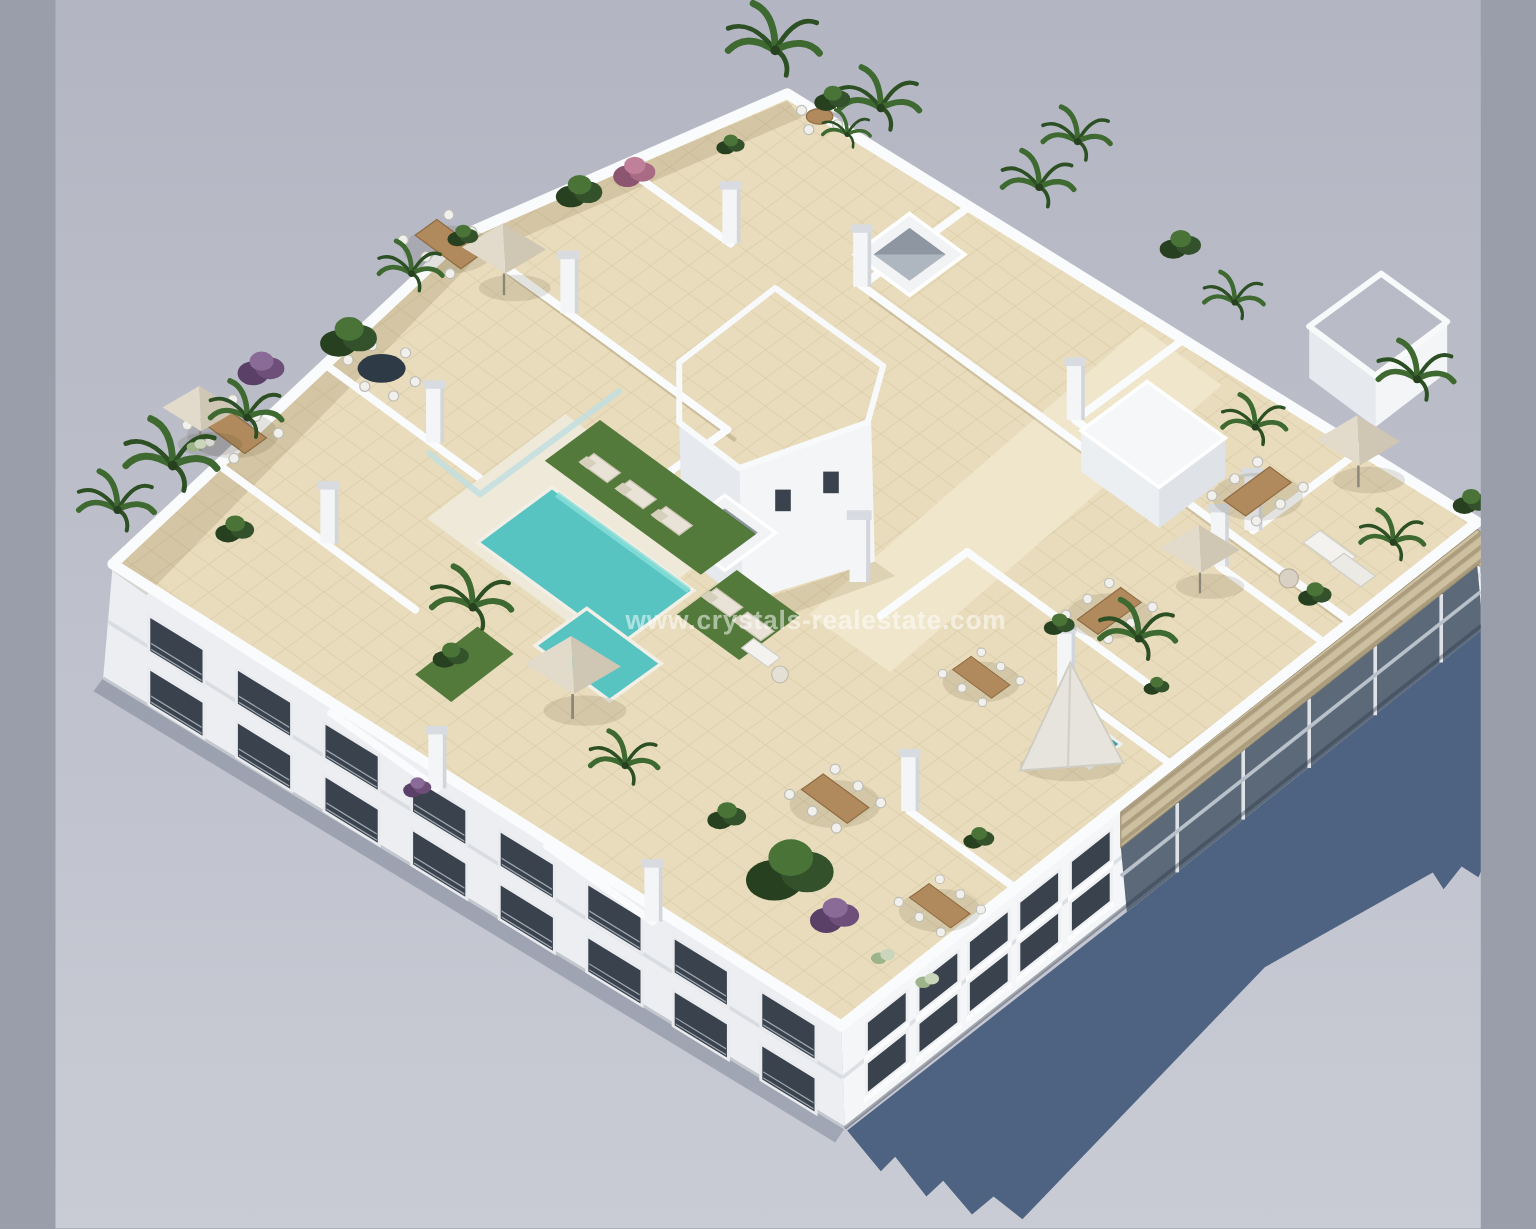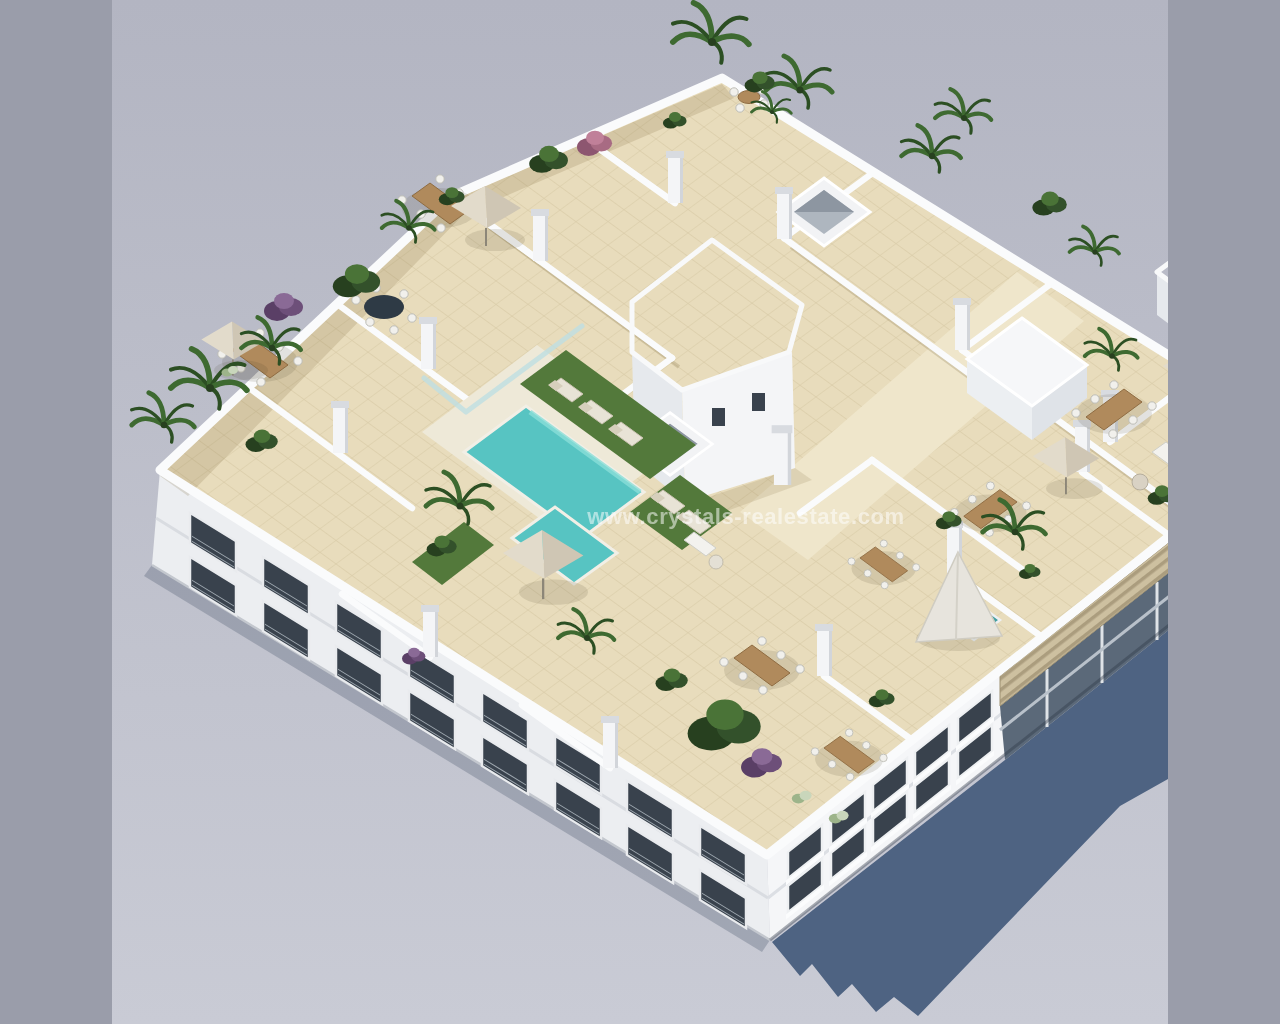--- a/index.html
+++ b/index.html
@@ -1,16 +1,16 @@
 <!DOCTYPE html>
 <html><head>
 <meta charset="utf-8">
 <style>
   html,body{margin:0;padding:0;background:#9a9daa;}
-  .stage{width:1056px;height:1024px;margin:0 auto;position:relative;overflow:hidden;
+  .stage{width:1188px;height:1024px;margin:0 auto;position:relative;overflow:hidden;
          font-family:"Liberation Sans", sans-serif;}
   svg{display:block;}
   .p1{fill:#33512b}.p2{fill:#27401f}.p3{fill:#4a7337}
   .pp1{fill:#6d4f79}.pp2{fill:#5a3f66}.pp3{fill:#8a6a96}
   .pk1{fill:#a86b83}.pk2{fill:#8d5670}.pk3{fill:#c08099}
   .pw1{fill:#9db48a}.pw2{fill:#c9d6bb}
   .frond{fill:none;stroke:#3e6a31;stroke-width:5;stroke-linecap:round}
   .frond2{fill:none;stroke:#2c4f23;stroke-width:3.5;stroke-linecap:round}
   .wood{fill:#b08a5c;stroke:#8f6c42;stroke-width:1}
   .chairc{fill:#f1f0ec;stroke:#bdbdb6;stroke-width:1}

